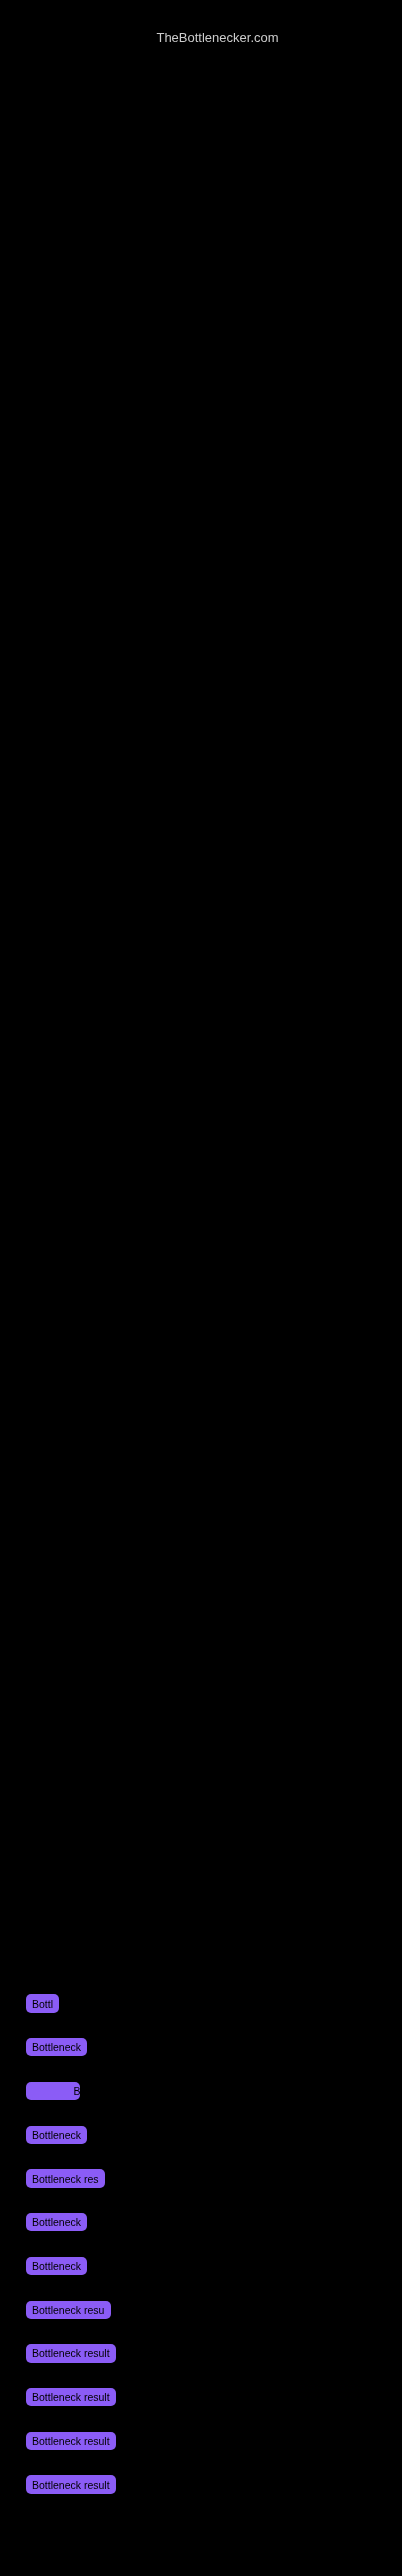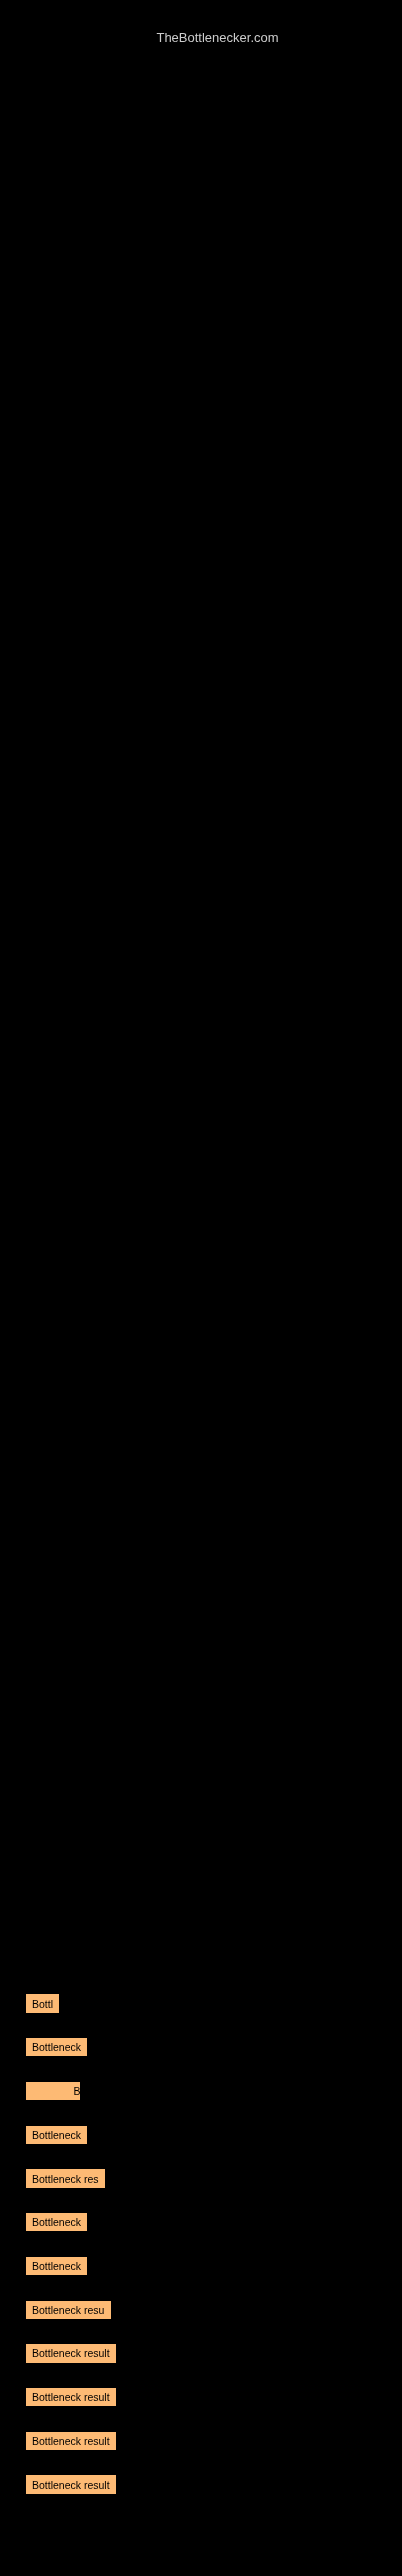--- a/index.html
+++ b/index.html
@@ -18,27 +18,27 @@
 
     .site-title {
       color: #cccccc;
       font-size: 13px;
       text-align: center;
       padding-top: 6.4px;
       padding-bottom: 3.2px;
     }
 
     .bottleneck-item {
-      background-color: #fdba74;
+      background-color: #8b5cf6;
       color: #000000;
       font-size: 10.5px;
       padding: 3.2px 6.4px;
       margin: 4.8px 0 4.8px 0;
       display: inline-block;
-      border-radius: 0;
+      border-radius: 5px;
       white-space: nowrap;
     }
 
     .item-row {
       padding: 3.2px 0;
     }
 
     
     .content-area {
       position: absolute;

